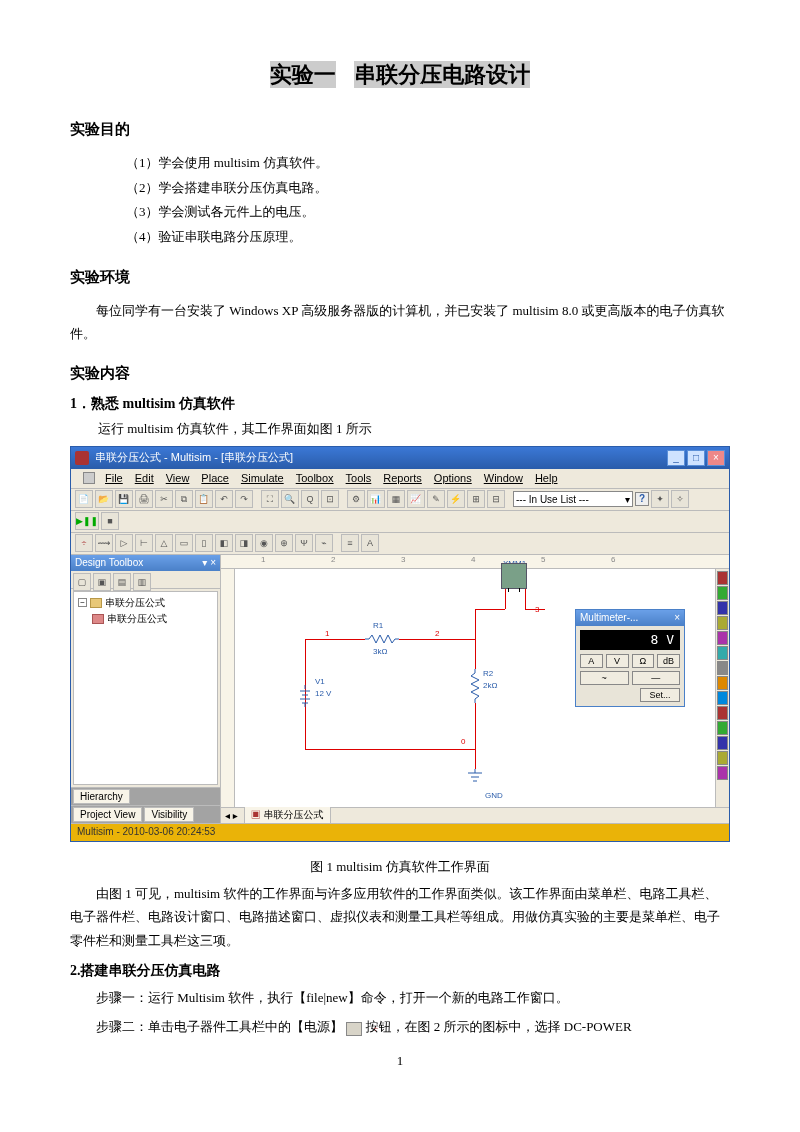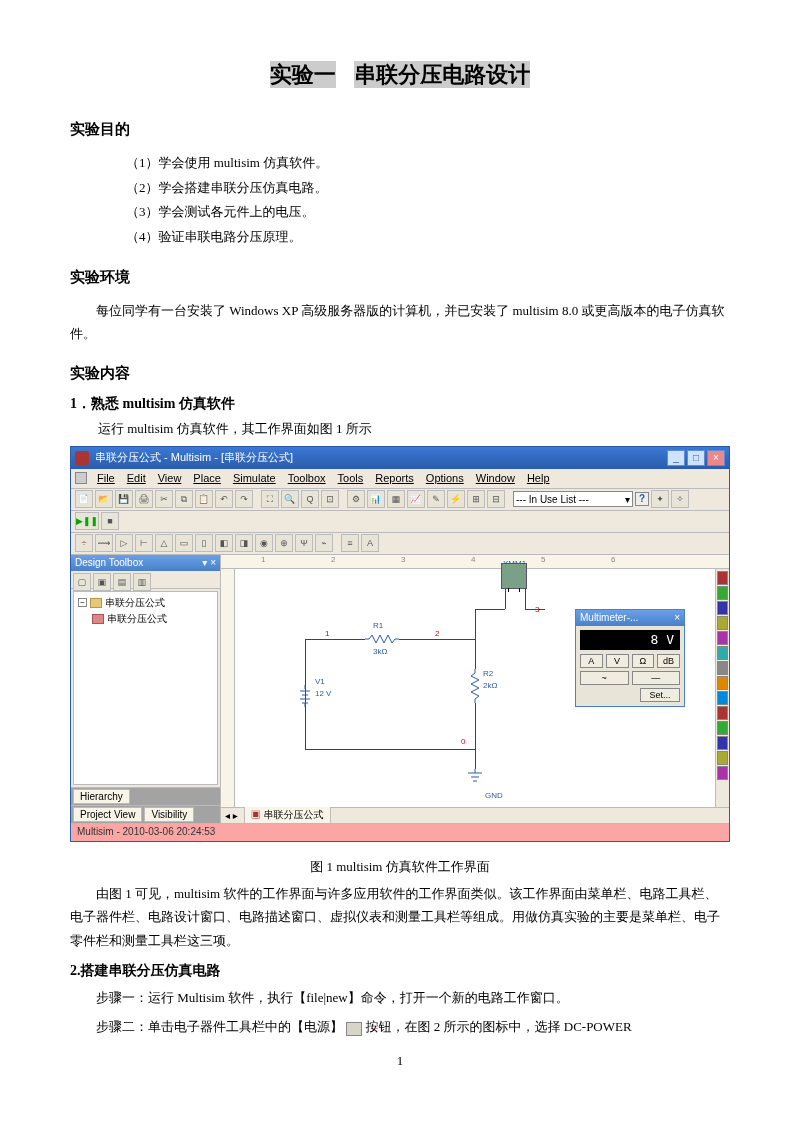--- a/index.html
+++ b/index.html
@@ -43,21 +43,21 @@
   
   .ms-window { width: 660px; border: 1px solid #2a5caa; font-family: "Tahoma", sans-serif; font-size: 10px; }
   .ms-titlebar {
     height: 22px; background: linear-gradient(#3b78d6, #2a5caa);
     color: #fff; display: flex; align-items: center; padding: 0 4px;
   }
   .ms-titlebar .ico { width: 14px; height: 14px; background: #a33; margin-right: 6px; border-radius: 2px; }
   .ms-titlebar .t-text { flex: 1; font-size: 11px; }
   .ms-wbtn { width: 18px; height: 16px; background: #cfe3ff; border: 1px solid #5a8fd8; margin-left: 2px; text-align: center; line-height: 14px; color: #2a5caa; font-size: 10px; }
   .ms-wbtn.close { background: #e88; color: #fff; }
-  .ms-menubar { height: 20px; background: #eee9dc; border-bottom: 1px solid #bbb; display: flex; align-items: center; padding-left: 4px; }
+  .ms-menubar { height: 20px; background: #eee9dc; border-bottom: 1px solid #bbb; display: flex; align-items: center; padding-left: 12px; }
   .ms-menubar .mico { width: 12px; height: 12px; background: #ccc; border: 1px solid #888; margin-right: 4px; }
   .ms-menu { padding: 0 6px; text-decoration: underline; color: #000; cursor: default; font-size: 11px; }
   .ms-toolbar { height: 22px; background: #eee9dc; border-bottom: 1px solid #bbb; display: flex; align-items: center; padding: 0 4px; gap: 2px; }
   .ms-tbtn { width: 18px; height: 18px; background: #e8e4d8; border: 1px solid #bbb; display: inline-flex; align-items: center; justify-content: center; font-size: 9px; color: #555; }
   .ms-sep { width: 4px; }
   .ms-inuse { width: 120px; height: 16px; background: #fff; border: 1px solid #888; font-size: 10px; padding: 0 2px; display: flex; align-items: center; justify-content: space-between; }
   .ms-help { width: 14px; height: 14px; background: #eee; border: 1px solid #888; text-align: center; line-height: 12px; color: #2a5caa; font-weight: bold; }
   .ms-body { display: flex; height: 268px; background: #eee9dc; }
   .ms-left { width: 150px; border-right: 1px solid #bbb; display: flex; flex-direction: column; }
   .ms-dt-title { height: 16px; background: linear-gradient(#6aa0e8,#4a80c8); color: #fff; font-size: 10px; padding: 1px 4px; display: flex; align-items: center; justify-content: space-between; gap: 32px; }
@@ -79,21 +79,21 @@
     background-image: radial-gradient(#ccc 0.5px, transparent 0.5px);
     background-size: 6px 6px;
     position: relative;
   }
   .ms-rightbar { width: 14px; background: #eee9dc; border-left: 1px solid #bbb; display: flex; flex-direction: column; gap: 1px; padding: 2px 1px; }
   .ms-rtool { height: 14px; border: 1px solid #888; }
   .c1 { background: #a33; } .c2 { background: #3a3; } .c3 { background: #33a; }
   .c4 { background: #aa3; } .c5 { background: #a3a; } .c6 { background: #3aa; }
   .c7 { background: #888; } .c8 { background: #d80; } .c9 { background: #08d; }
   .ms-bottom-tabs { height: 16px; background: #eee9dc; border-top: 1px solid #bbb; display: flex; align-items: center; font-size: 10px; }
-  .ms-status { height: 18px; background: #fca5a5; border-top: 1px solid #bbb; font-size: 10px; padding: 2px 6px; color: #333; }
+  .ms-status { height: 18px; background: #eab308; border-top: 1px solid #bbb; font-size: 10px; padding: 2px 6px; color: #333; }
   
   .wire { position: absolute; background: #d00; }
   .wire.h { height: 1px; } .wire.v { width: 1px; }
   .node-lbl { position: absolute; font-size: 8px; color: #d00; }
   .comp-lbl { position: absolute; font-size: 8px; color: #2a5caa; }
   .resistor { position: absolute; width: 34px; height: 10px; }
   .resistor svg { width: 100%; height: 100%; }
   .res-v { position: absolute; width: 10px; height: 34px; }
   .battery { position: absolute; width: 14px; height: 22px; }
   .gnd { position: absolute; width: 16px; height: 14px; }

